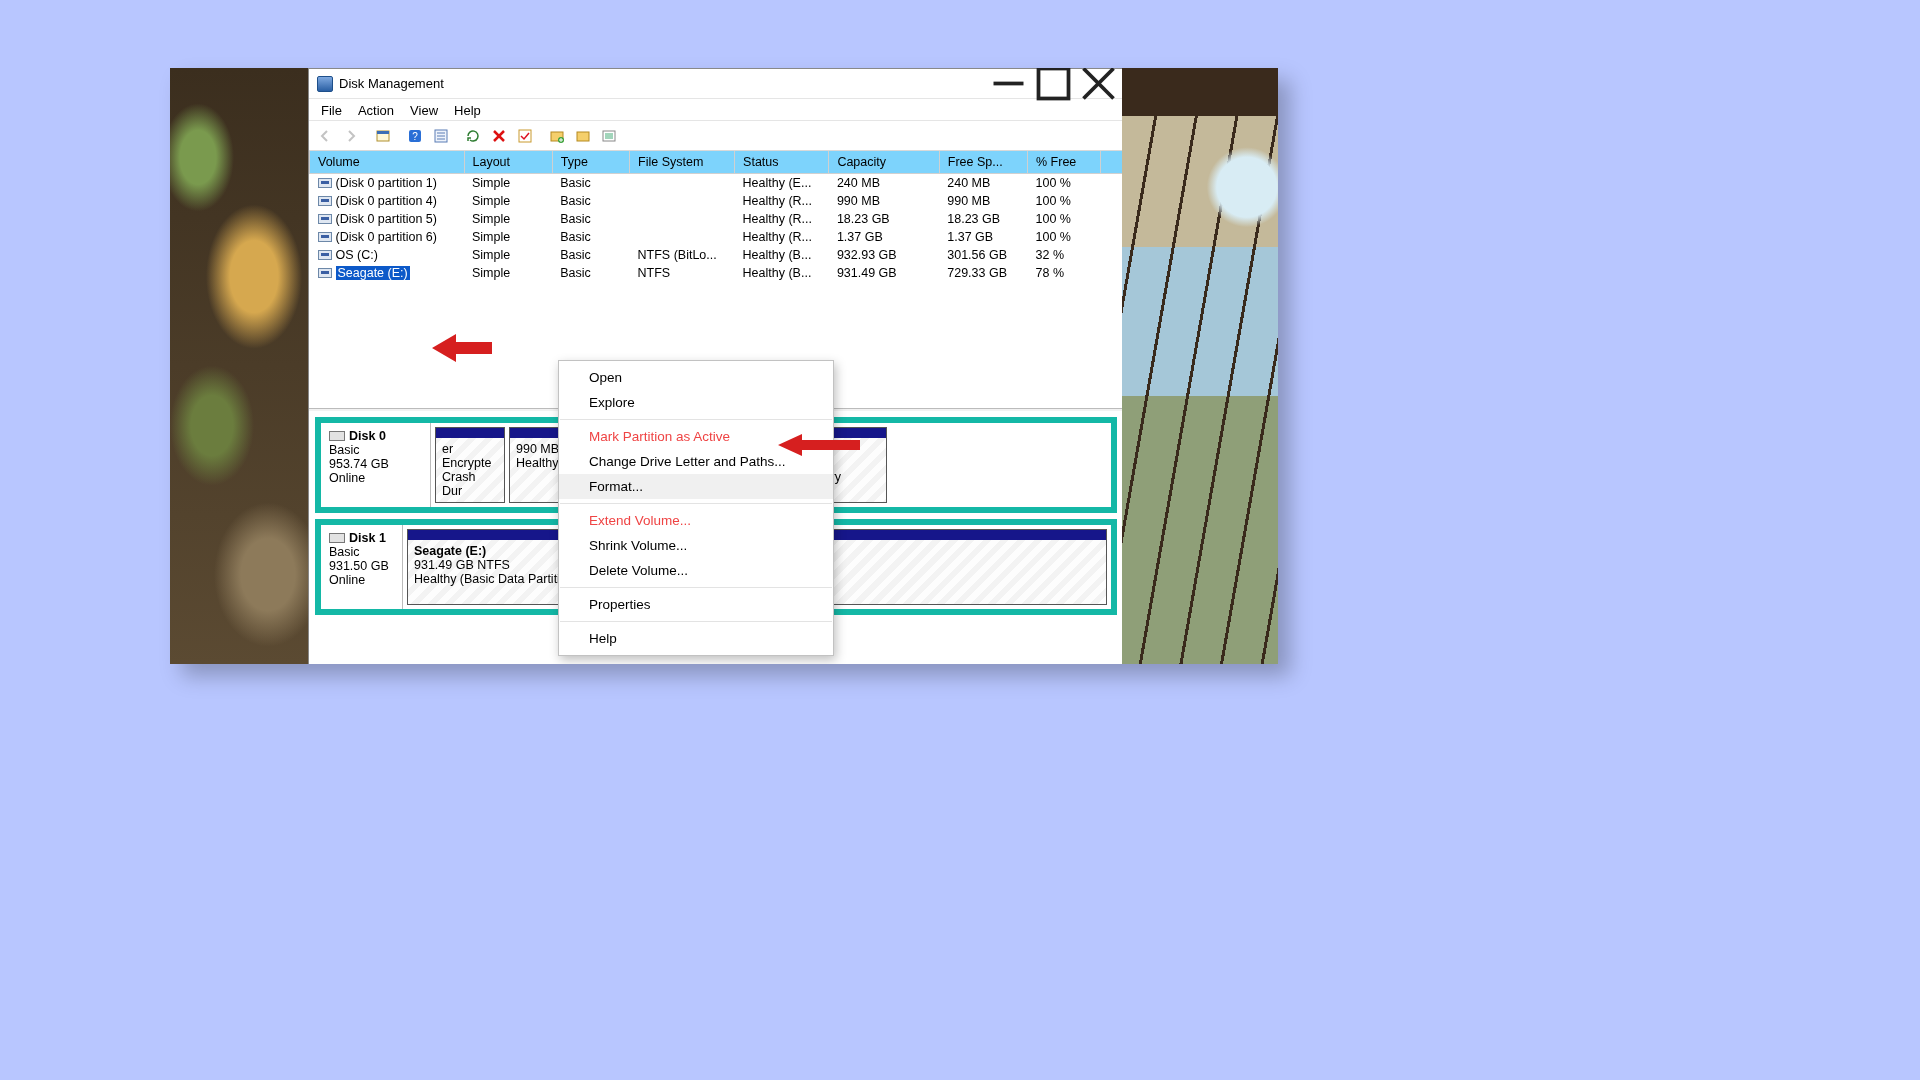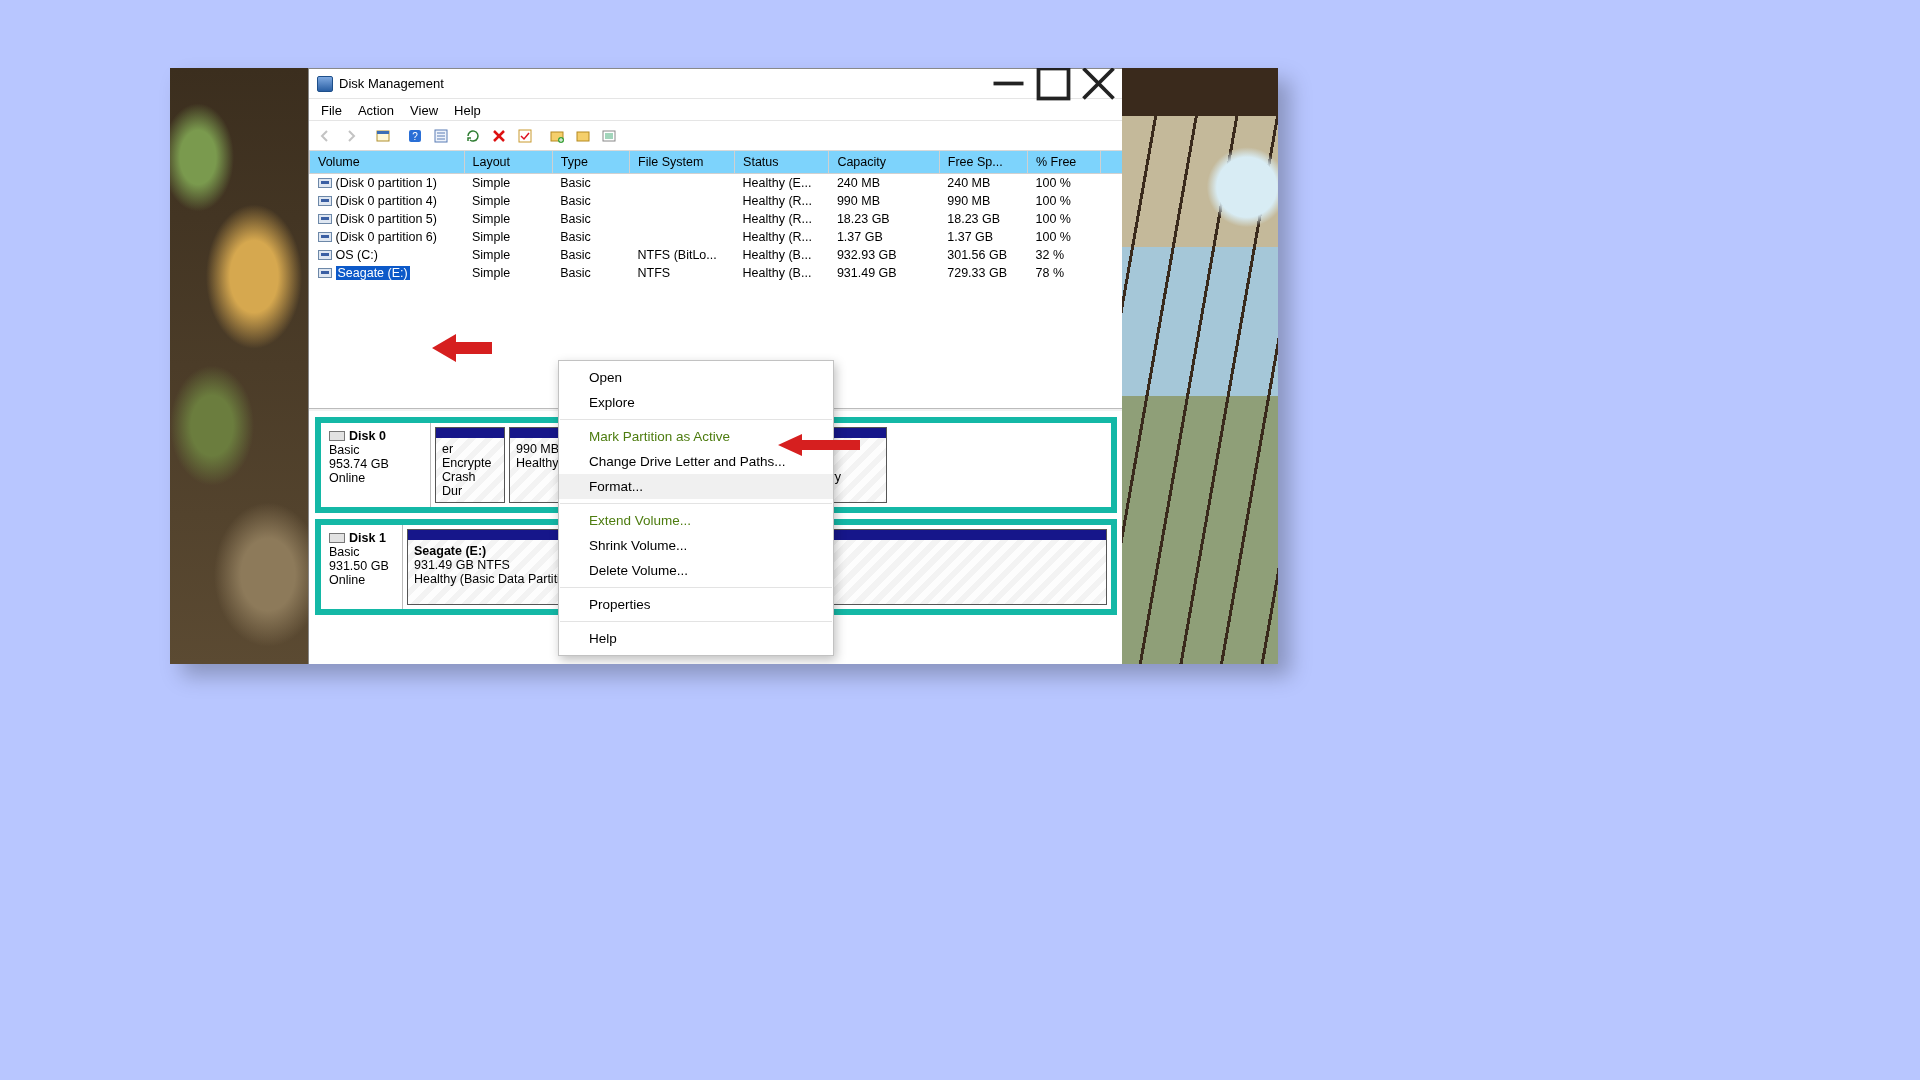--- a/index.html
+++ b/index.html
@@ -80,21 +80,21 @@
   .legbox.primary{ background:#16168a; border-color:#16168a;}
 
   
   .ctxmenu {
     position:absolute; left:388px; top:284px; width:276px;
     background:#fff; border:1px solid #c2c2c2; box-shadow:2px 4px 10px rgba(0,0,0,.25);
     font-size:13.5px; padding:4px 0; z-index:50;margin-top:8px;
   }
   .ctx-item { padding:5px 30px; }
   .ctx-item.hovered { background:#f0f0f0; }
-  .ctx-item.disabled { color:#4d7c0f; }
+  .ctx-item.disabled { color:#ef4444; }
   .ctx-sep { height:1px; background:#e3e3e3; margin:4px 1px; }
 
   
   .arrow { position:absolute; z-index:60; pointer-events:none;}
   .arrow svg{ display:block;}
 </style>
 </head>
 <body>
 
 <div class="outer-frame">

